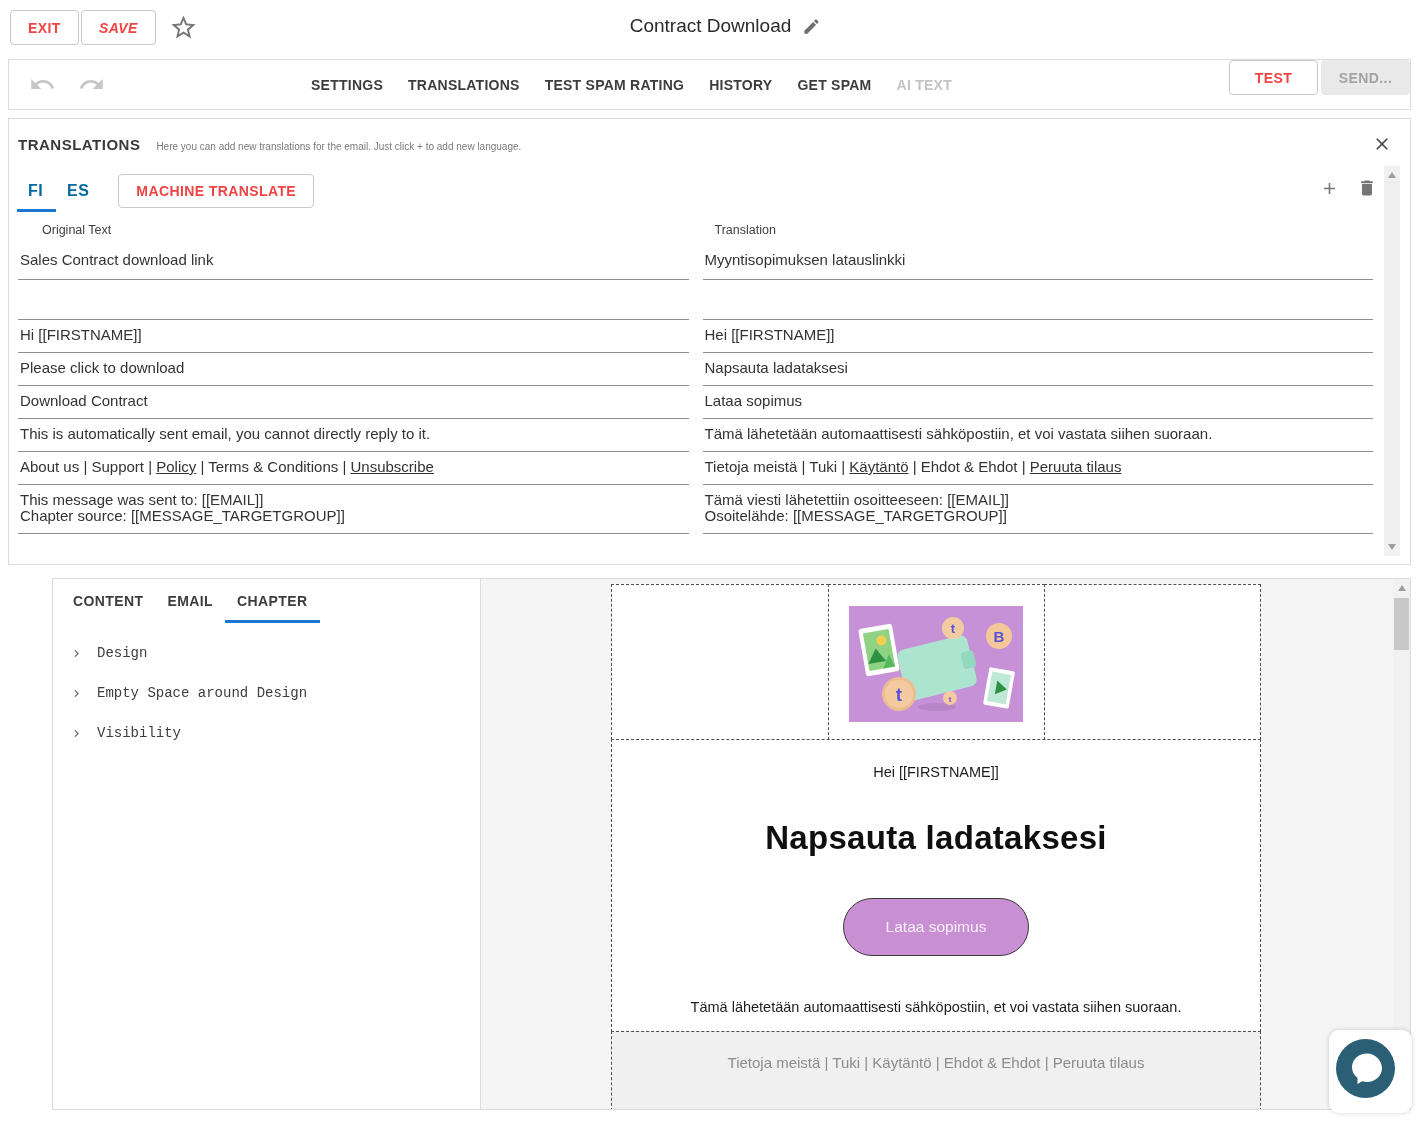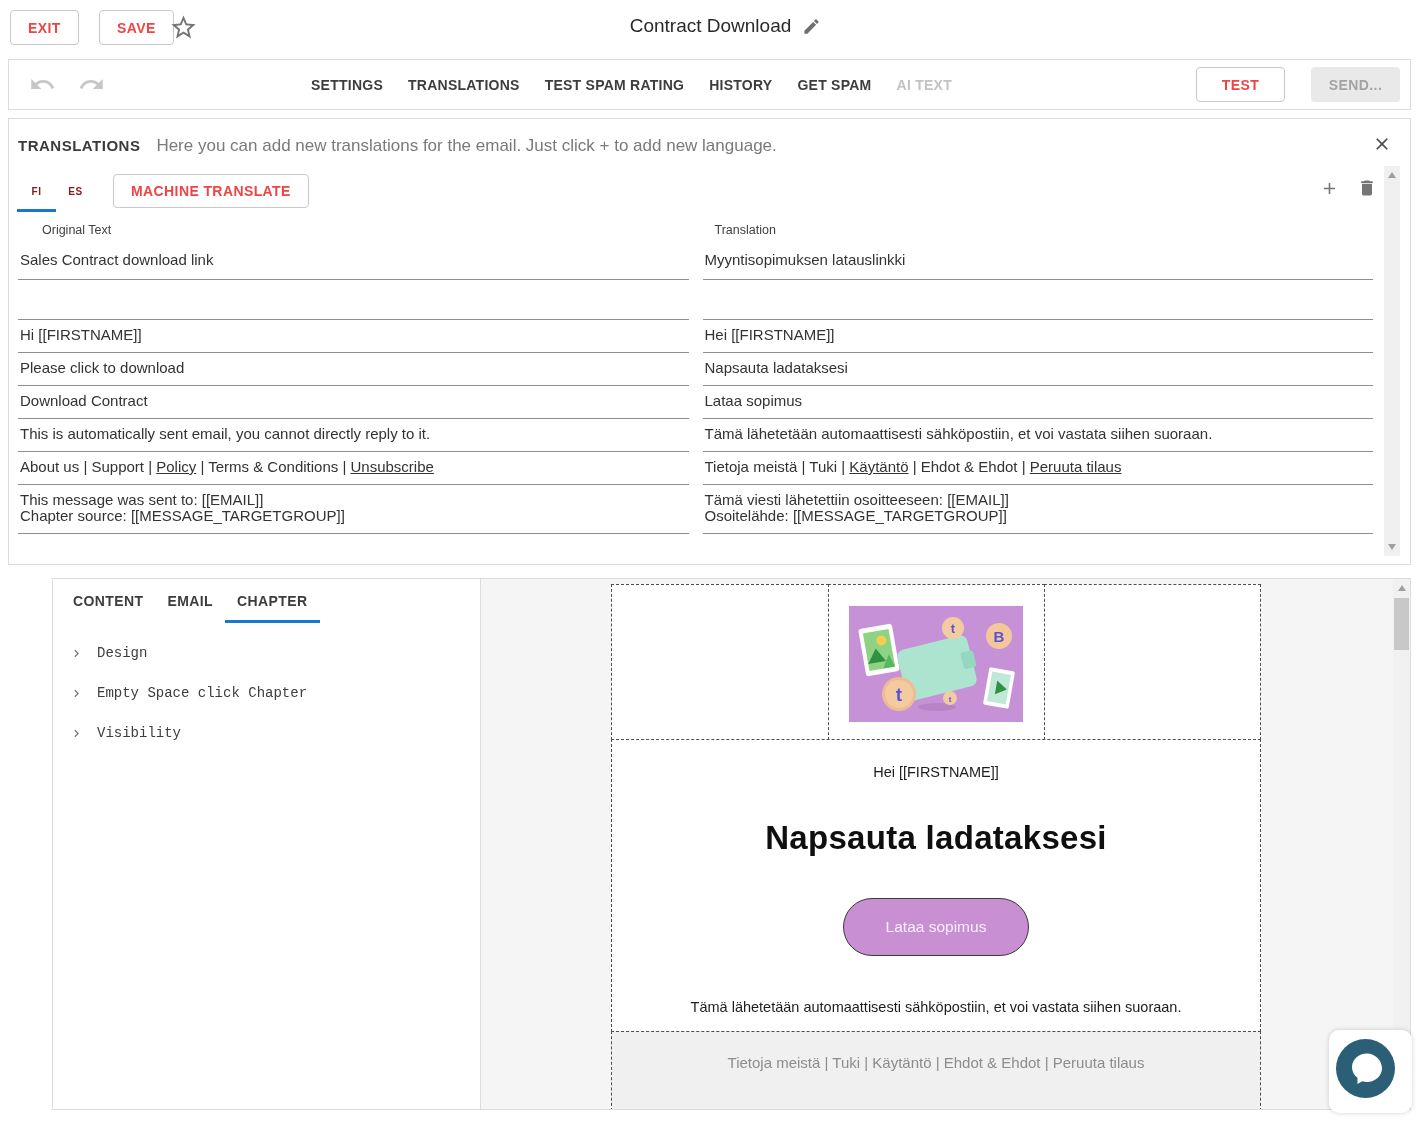--- a/index.html
+++ b/index.html
@@ -5,49 +5,49 @@
   * { margin:0; padding:0; box-sizing:border-box; }
   body { background:#fff; font-family:"Liberation Sans", sans-serif; }
   .screen { position:relative; width:1419px; height:1123px; background:#fff; overflow:hidden; color:#3a3a3a; }
 
   
   .topbar { position:absolute; left:0; top:0; width:100%; height:58px; background:#fff; }
   .btn { display:inline-flex; align-items:center; justify-content:center; border:1px solid #c9c9c9;
          border-radius:4px; background:#fff; font-size:14px; font-weight:bold; color:#ef4444;
          letter-spacing:.4px; height:35px; padding:0 17px; cursor:pointer; }
   .exit-btn { position:absolute; left:10px; top:10px; }
-  .save-btn { position:absolute; left:99px; top:10px; }
+  .save-btn { position:absolute; left:81px; top:10px;font-style:italic; }
   .star { position:absolute; left:169px; top:13px; width:29px; height:29px; }
   .title-wrap { position:absolute; left:0; right:0; top:15px; display:flex; justify-content:center; align-items:center; gap:11px;padding-left:32px; }
   .page-title { font-size:19px; color:#2a2a2a; }
   .pencil { width:19px; height:19px; }
 
   
   .toolbar { position:absolute; left:8px; top:59px; width:1403px; height:51px; border:1px solid #dcdcdc; background:#fff; }
   .undo-redo { position:absolute; left:20px; top:0; height:100%; display:flex; align-items:center; gap:22px; }
   .undo-redo svg { width:27px; height:27px; }
   .tool-tabs { position:absolute; left:302px; top:0; height:100%; display:flex; align-items:center; gap:25px; }
   .tool-tab { font-size:14px; font-weight:bold; letter-spacing:.25px; color:#3d3d3d; cursor:pointer; white-space:nowrap; }
   .tool-tab.disabled { color:#c3c3c3; cursor:default; }
-  .toolbar-right { position:absolute; right:10px; top:0; height:100%; display:flex; align-items:center; gap:26px; }
+  .toolbar-right { position:absolute; right:0; top:0; height:100%; display:flex; gap:3px; }
   .test-btn { width:89px; }
   .send-btn { width:89px; height:35px; display:inline-flex; align-items:center; justify-content:center;
               background:#e9e9e9; border:none; border-radius:4px; font-size:14px; font-weight:bold;
               letter-spacing:.4px; color:#a3a3a3; }
 
   
   .trans-panel { position:absolute; left:8px; top:118px; width:1403px; height:447px; border:1px solid #dcdcdc; background:#fff; }
   .trans-head { position:absolute; left:9px; top:17px; display:flex; align-items:baseline; gap:16px; }
   .trans-title { font-size:15px; font-weight:bold; letter-spacing:.5px; color:#3a3a3a; }
-  .trans-hint { font-size:17px; color:#7a7a7a; }
+  .trans-hint { font-size:10px; color:#7a7a7a; }
   .close-x { position:absolute; right:18px; top:15px; width:20px; height:20px; cursor:pointer; }
 
   .lang-row { position:absolute; left:8px; top:51px; height:42px; display:flex; align-items:center; }
-  .lang-tab { position:relative; height:42px; min-width:39px; display:flex; align-items:center; justify-content:center;
-              font-size:10px; font-weight:bold; letter-spacing:.5px; color:#7f1d1d; cursor:pointer; padding:0 11px; }
+  .lang-tab { position:relative; height:42px; min-width:39px; display:flex; align-items:center; 
+              font-size:16px; font-weight:bold; letter-spacing:.5px; color:#0369a1; cursor:pointer; padding:0 11px; }
   .lang-tab .ink { position:absolute; left:0; bottom:0; width:100%; height:3px; background:#1976d2; display:none; }
   .lang-tab.active .ink { display:block; }
   .mt-btn { margin-left:18px; height:34px; }
   .plus-ico { position:absolute; right:71px; top:60px; width:19px; height:19px; cursor:pointer; }
   .trash-ico { position:absolute; right:33px; top:59px; width:20px; height:20px; cursor:pointer; }
 
   .v-scroll { position:absolute; right:10px; top:47px; bottom:8px; width:16px; background:#f0f0f0; }
   .v-scroll .up, .v-scroll .down { position:absolute; left:4px; width:0; height:0;
       border-left:4.5px solid transparent; border-right:4.5px solid transparent; }
   .v-scroll .up { top:6px; border-bottom:6px solid #9e9e9e; }
@@ -278,21 +278,21 @@
       <div class="cp-item">
         <svg viewBox="0 0 24 24">
             <path fill="#757575" d="M10 6L8.59 7.41 13.17 12l-4.58 4.59L10 18l6-6z"></path>
           </svg>
         <span>Design</span>
       </div>
       <div class="cp-item">
         <svg viewBox="0 0 24 24">
             <path fill="#757575" d="M10 6L8.59 7.41 13.17 12l-4.58 4.59L10 18l6-6z"></path>
           </svg>
-        <span>Empty Space click Chapter</span>
+        <span>Empty Space around Design</span>
       </div>
       <div class="cp-item">
         <svg viewBox="0 0 24 24">
             <path fill="#757575" d="M10 6L8.59 7.41 13.17 12l-4.58 4.59L10 18l6-6z"></path>
           </svg>
         <span>Visibility</span>
       </div>
     </div>
   </div>
 

